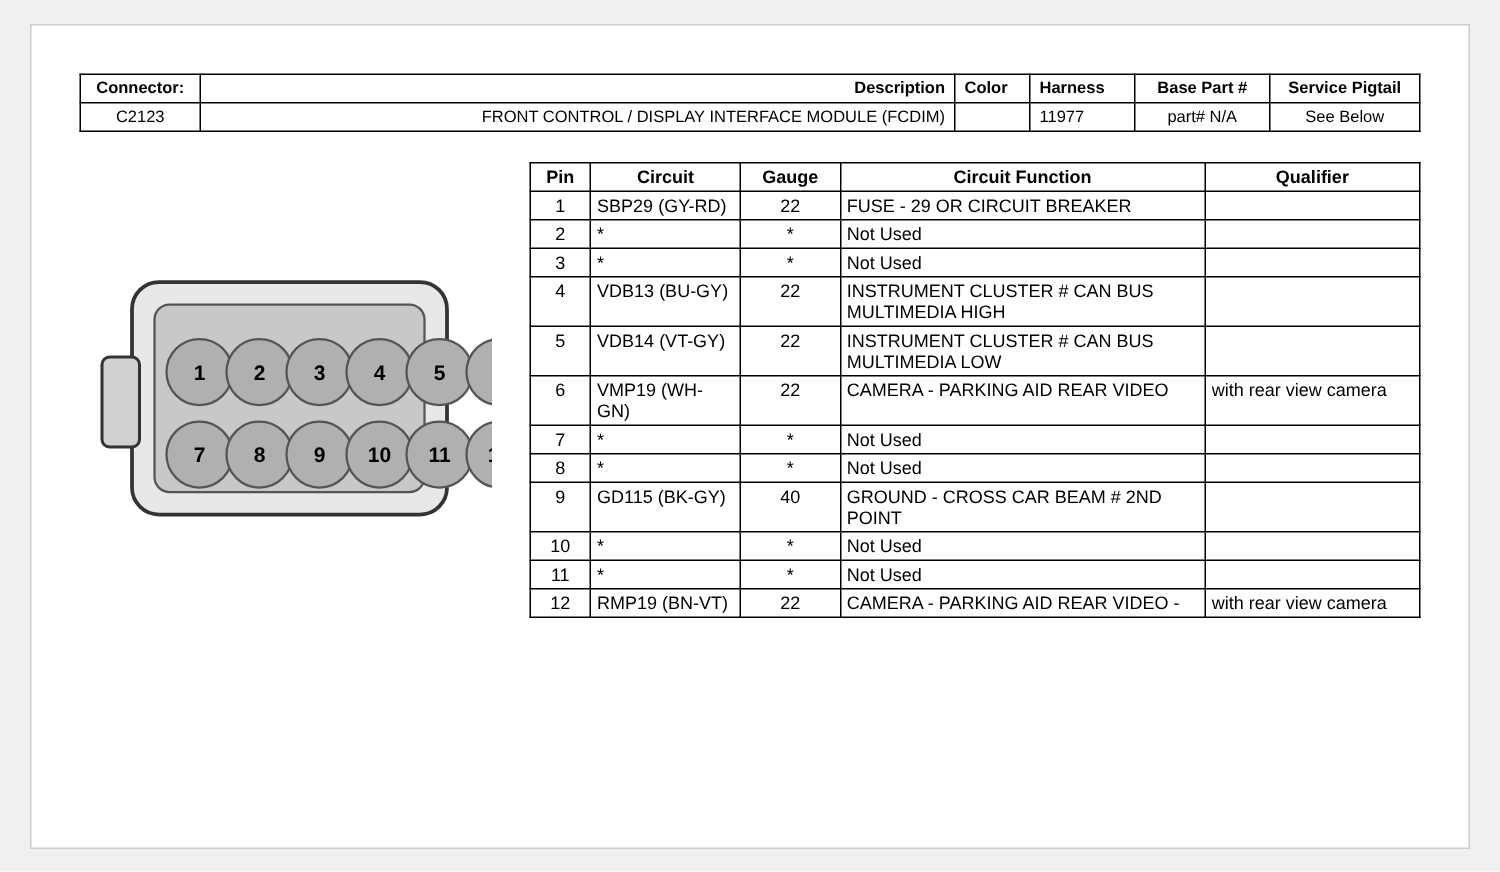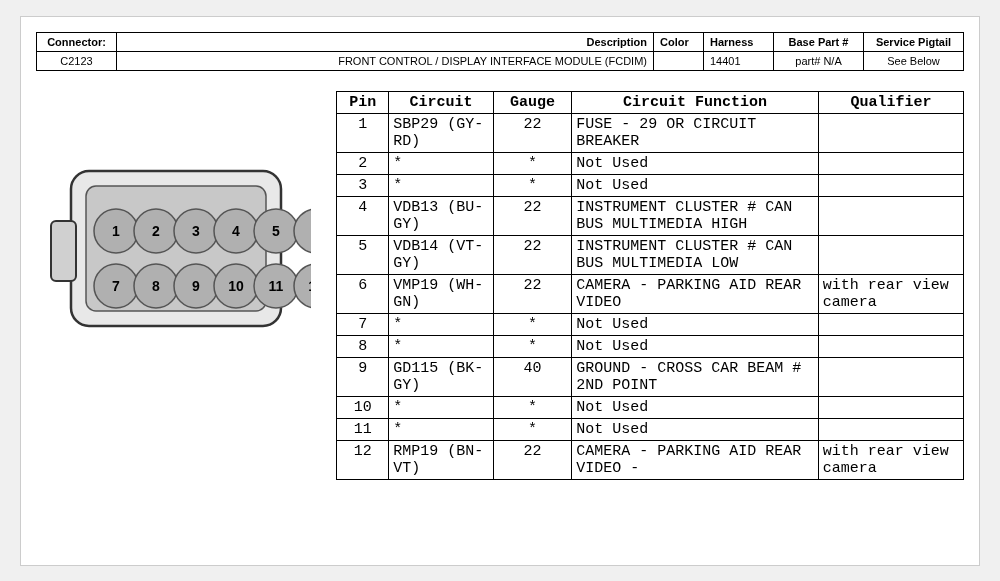--- a/index.html
+++ b/index.html
@@ -11,21 +11,21 @@
       height: 581px;
       overflow: hidden;
       display: flex;
       align-items: center;
       justify-content: center;
     }
     .page {
       background: #fff;
       width: 960px;
       height: 550px;
-      padding: 15px;
+      padding: 32px;
       border: 1px solid #ccc;
     }
     
     .header-table {
       width: 100%;
       border-collapse: collapse;
       margin-bottom: 20px;
       font-size: 11px;
     }
     .header-table th, .header-table td {
@@ -63,22 +63,21 @@
       margin-top: 60px;
     }
 
     
     .pin-table-wrapper {
       flex: 1;
     }
     .pin-table {
       width: 100%;
       border-collapse: collapse;
-      font-size: 15px;
-      font-family: Liberation Mono, monospace;
+      font-size: 12px;
     }
     .pin-table th, .pin-table td {
       border: 1px solid #000;
       padding: 2px 4px;
       vertical-align: top;
     }
     .pin-table th {
       font-weight: bold;
       text-align: center;
       background: #fff;
@@ -103,21 +102,21 @@
         <th class="harness-col">Harness</th>
         <th class="basepart-col">Base Part #</th>
         <th class="servicepigtail-col">Service Pigtail</th>
       </tr>
     </thead>
     <tbody>
       <tr>
         <td class="connector-col">C2123</td>
         <td class="desc-col">FRONT CONTROL / DISPLAY INTERFACE MODULE (FCDIM)</td>
         <td class="color-col"></td>
-        <td class="harness-col">14401</td>
+        <td class="harness-col">11977</td>
         <td class="basepart-col">part# N/A</td>
         <td class="servicepigtail-col">See Below</td>
       </tr>
     </tbody>
   </table>
 
   <div class="main-content">
 
     <div class="connector-diagram">
       <svg width="270" height="200" viewBox="0 0 270 200">

